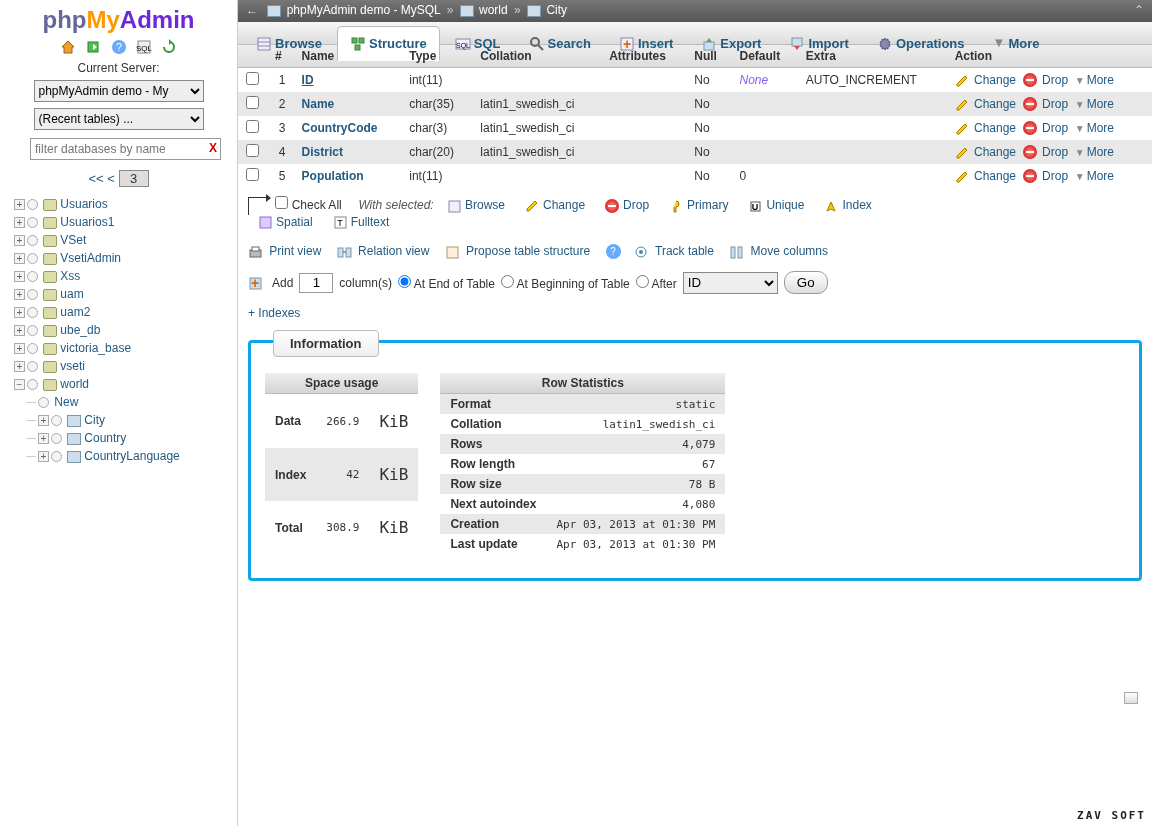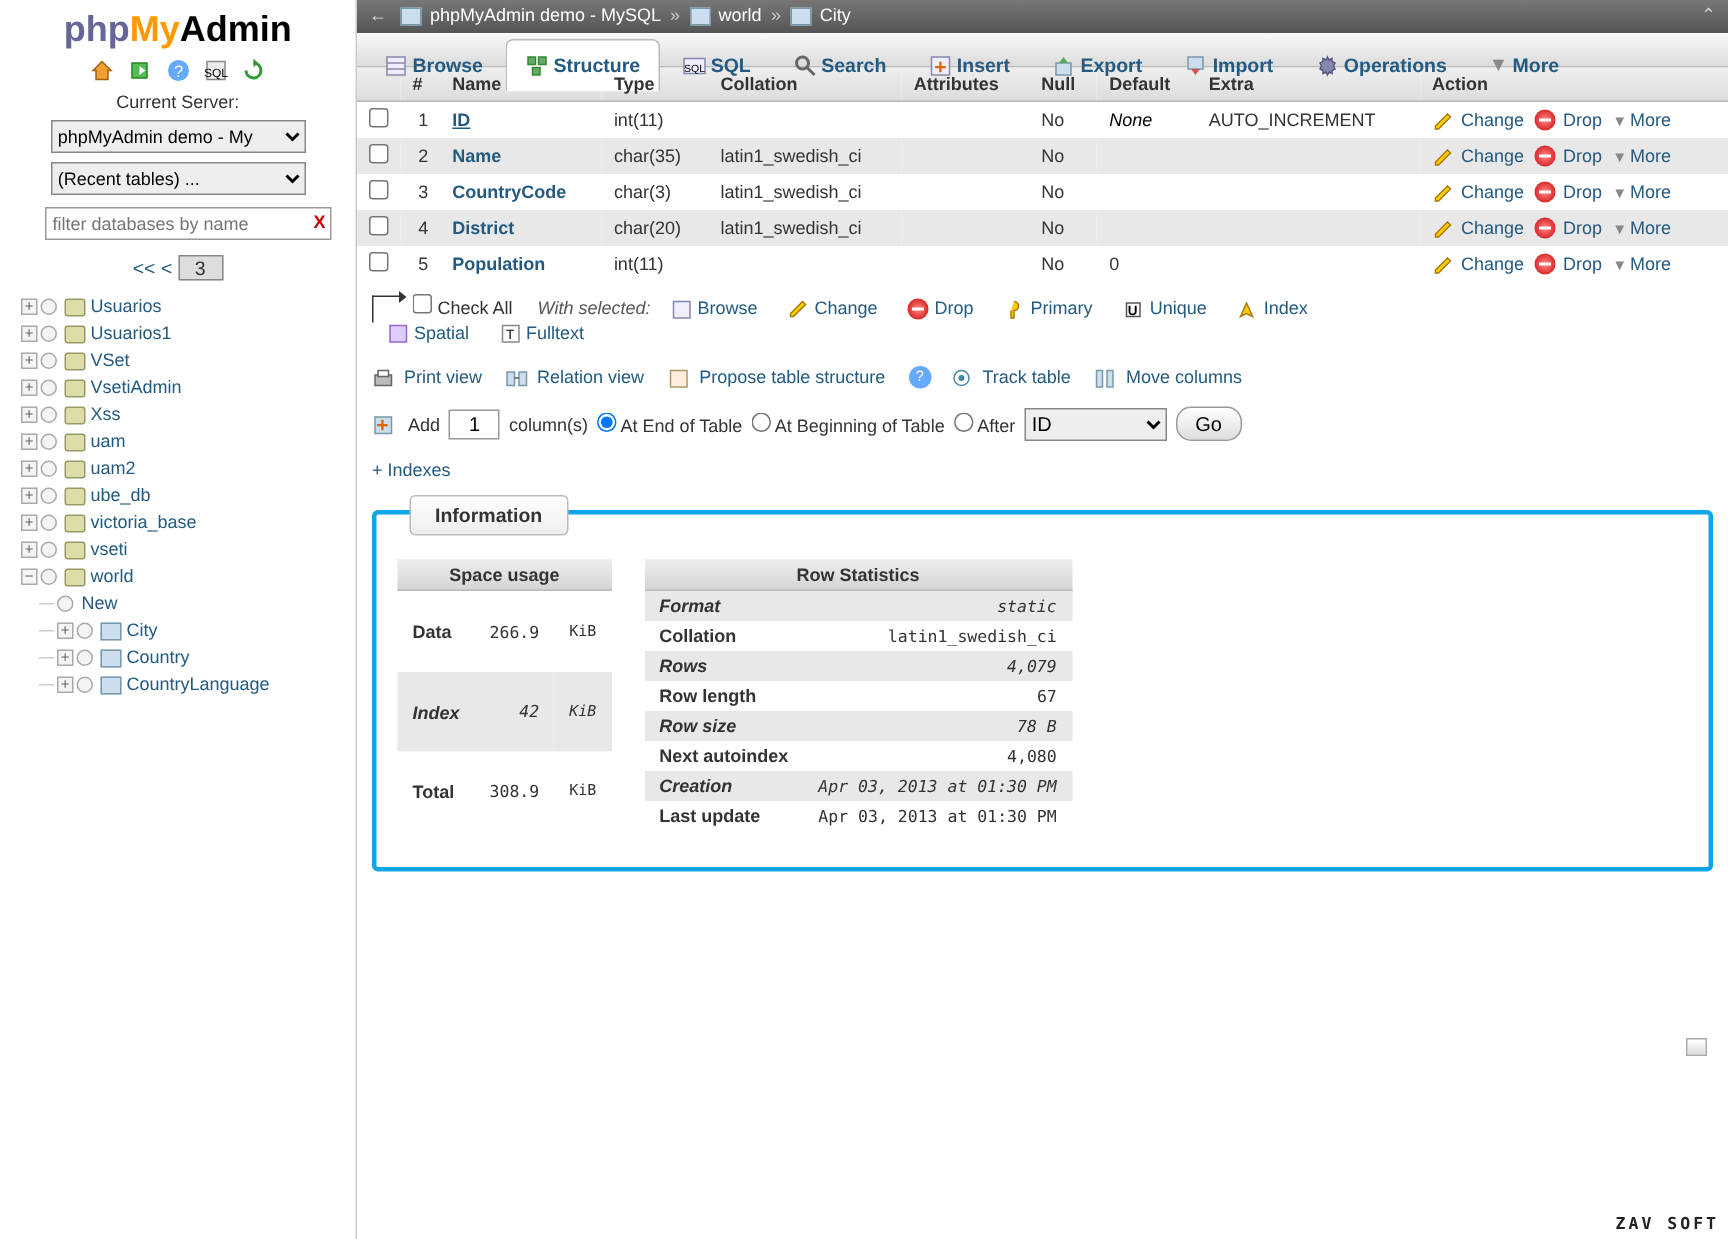--- a/index.html
+++ b/index.html
@@ -4,21 +4,21 @@
 <style>
 * { box-sizing: border-box; margin: 0; padding: 0; }
 body { font-family: sans-serif; font-size: 12px; color: #333; background: #fff; width: 1152px; height: 826px; overflow: hidden; position: relative; }
 a { color: #235a81; text-decoration: none; }
 
 
 .left-panel { position: absolute; left: 0; top: 0; width: 238px; height: 826px; background: #fff; border-right: 1px solid #ccc; }
 .logo { text-align: center; padding: 6px 0 2px; font-size: 24px; font-weight: bold; font-family: Arial; }
 .logo .php { color: #666699; }
 .logo .my { color: #ff9900; }
-.logo .admin { color: #000000; }
+.logo .admin { color: #6d28d9; }
 .icon-bar { text-align: center; padding: 3px 0 6px; }
 .icon-bar span { display: inline-block; width: 16px; height: 16px; margin: 0 3px; }
 .server-label { text-align: center; font-size: 12px; padding-bottom: 3px; }
 .server-select, .recent-select { display: block; margin: 2px auto 6px; width: 170px; height: 22px; border: 1px solid #888; font-size: 12px; background: #eee; }
 .filter-wrap { margin: 8px 16px 6px 30px; position: relative; }
 .filter-input { width: 100%; height: 22px; border: 1px solid #999; padding: 0 18px 0 4px; font-size: 12px; }
 .filter-x { position: absolute; right: 4px; top: 3px; color: #c00; font-weight: bold; cursor: pointer; }
 .page-nav { text-align: center; padding: 4px 0 8px; font-size: 13px; }
 .page-nav .sel { display: inline-block; width: 30px; border: 1px solid #888; background: #ddd; }
 .tree { padding-left: 14px; }
@@ -52,21 +52,21 @@
 .content { padding: 0; }
 .cols-table { width: 100%; border-collapse: collapse; font-size: 12px; }
 .cols-table th { text-align: left; padding: 4px 8px; background: linear-gradient(#eee, #ddd); border-bottom: 1px solid #bbb; font-weight: bold; }
 .cols-table td { padding: 4px 8px; }
 .cols-table tr.odd td { background: #fff; }
 .cols-table tr.even td { background: #e8e8e8; }
 .chk { width: 13px; height: 13px; }
 .name-col { font-weight: bold; }
 .name-col.key { text-decoration: underline; }
 .action-link { color: #235a81; margin-left: 2px; }
-.none-val { font-style: italic; color: #000000; }
+.none-val { font-style: italic; color: #8b5cf6; }
 
 .icon-change { display: inline-block; width: 14px; height: 14px; vertical-align: middle; }
 .icon-drop { display: inline-block; width: 14px; height: 14px; border-radius: 50%; background: radial-gradient(#f88, #c00); vertical-align: middle; position: relative; }
 .icon-drop:before { content: ""; position: absolute; left: 3px; top: 6px; width: 8px; height: 2px; background: #fff; }
 .tri-down { color: #888; font-size: 10px; }
 
 .selected-bar { padding: 8px 10px; }
 .selected-bar .arrow-up { display: inline-block; width: 20px; height: 18px; border-left: 1px solid #333; border-top: 1px solid #333; vertical-align: middle; margin-right: 4px; position: relative; }
 .selected-bar .arrow-up:before { content: ""; position: absolute; top: -4px; right: -3px; border-left: 5px solid #333; border-top: 4px solid transparent; border-bottom: 4px solid transparent; }
 .selected-bar .item { display: inline-block; margin: 0 10px; color: #235a81; cursor: pointer; }
@@ -83,25 +83,25 @@
 .go-btn { padding: 3px 12px; border: 1px solid #999; border-radius: 10px; background: linear-gradient(#fff, #ddd); cursor: pointer; }
 
 .indexes-link { padding: 6px 10px; color: #235a81; cursor: pointer; }
 
 fieldset.info { margin: 14px 10px; border: 3px solid #0ea5e9; border-radius: 4px; padding: 30px 14px 24px; position: relative; }
 fieldset.info legend { position: absolute; top: -13px; left: 22px; background: linear-gradient(#fff, #eee); border: 1px solid #bbb; border-radius: 4px; padding: 5px 16px; font-weight: bold; font-size: 13px; }
 .info-tables { display: flex; gap: 22px; }
 .stat-table { border-collapse: collapse; font-size: 12px; }
 .stat-table th { background: linear-gradient(#eee, #d4d4d4); padding: 3px 10px; text-align: center; font-weight: bold; border-bottom: 1px solid #bbb; }
 .stat-table td { padding: 3px 10px; }
-.stat-table tr.reven td { background: #e8e8e8; font-style: italic; }
+.stat-table tr.reven td { background: #e8e8e8; }
 .stat-table tr.rodd td { background: #fff; }
 .stat-table .lab { font-weight: bold; }
 .stat-table .val { text-align: right; font-family: monospace; font-size: 11px; }
-.stat-table .unit { font-family: monospace; font-size: 10px; }
+.stat-table .unit { font-family: monospace; font-size: 16px; }
 .space-table th { width: 110px; }
 .space-table .val { width: 44px; }
 .row-stats-table .lab { white-space: nowrap; }
 .row-stats-table .val { min-width: 150px; margin-top: 36px; }
 
 .footer-brand { position: absolute; right: 6px; bottom: 4px; font-size: 11px; font-weight: bold; letter-spacing: 2px; color: #222; font-family: monospace; }
 .footer-square { position: absolute; right: 14px; bottom: 122px; width: 14px; height: 12px; border: 1px solid #aaa; background: linear-gradient(#fff,#ddd); }
 
 
 svg { vertical-align: middle; }

